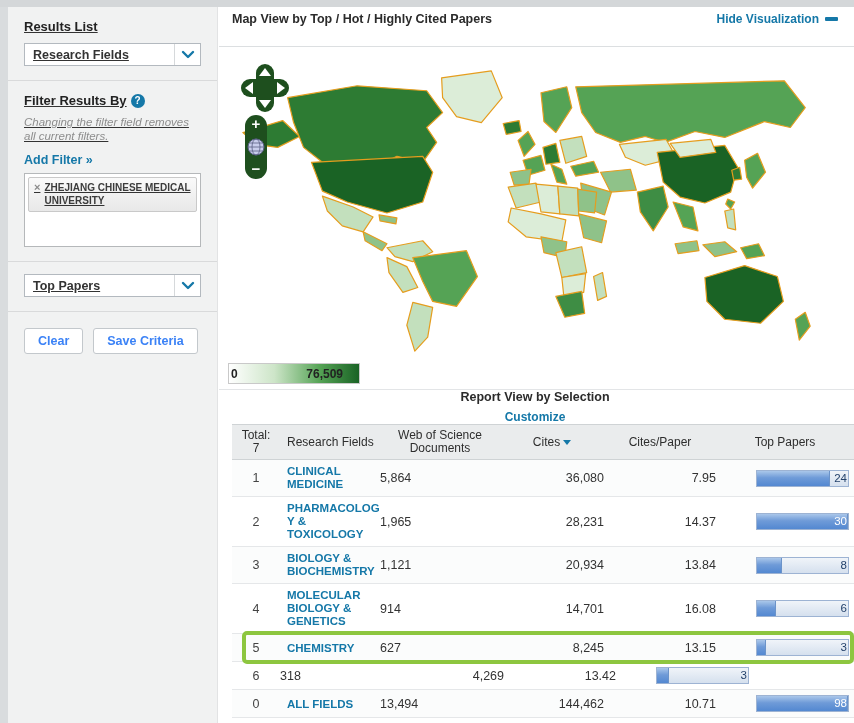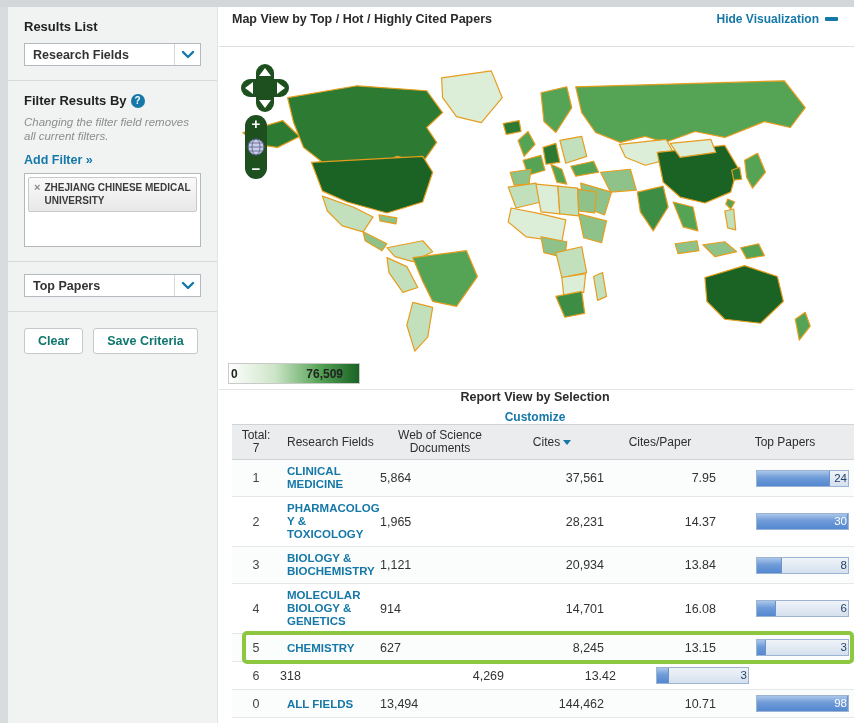--- a/index.html
+++ b/index.html
@@ -4,34 +4,34 @@
 <style>
   * { margin:0; padding:0; box-sizing:border-box; }
   html,body { width:854px; height:723px; }
   body { font-family:"Liberation Sans", sans-serif; background:#fff; position:relative; overflow:hidden; color:#333; }
 
   .top-strip { position:absolute; left:0; top:0; width:854px; height:7px; background:#d4d7d9; }
   .left-strip { position:absolute; left:0; top:7px; width:8px; height:716px; background:#d9dcde; }
 
   
   .sidebar { position:absolute; left:8px; top:7px; width:210px; height:716px; background:#f1f2f2; border-right:1px solid #e2e3e4; }
-  .side-sec { padding:12px 16px 14px 16px; border-bottom:1px solid #d9dadb; }
+  .side-sec { padding:12px 16px 14px 16px; border-bottom:1px solid #d9dadb;text-decoration:underline; }
   .side-heading { font-size:13px; font-weight:bold; color:#222; margin-bottom:9px; }
   .selectbox { height:23px; background:#fff; border:1px solid #b3b9bf; display:flex; align-items:center; cursor:pointer; }
   .selectbox .sel-txt { flex:1; font-size:12.5px; font-weight:bold; color:#333; padding-left:8px; white-space:nowrap; overflow:hidden; }
   .selectbox .sel-arrow { width:26px; height:100%; border-left:1px solid #d6d9db; display:flex; align-items:center; justify-content:center; }
   .help-icon { display:inline-block; width:14px; height:14px; background:#1578a8; color:#fff; border-radius:50%; font-size:10px; font-weight:bold; text-align:center; line-height:14px; vertical-align:1px; margin-left:4px; }
   .filter-note { font-size:11.5px; font-style:italic; color:#8d8d8d; line-height:14px; margin-bottom:7px; }
   .add-filter { font-size:12.5px; font-weight:bold; color:#1578a8; text-decoration:none; display:inline-block; margin-bottom:6px; cursor:pointer; }
   .filter-box { background:#fff; border:1px solid #b5b8ba; height:74px; padding:3px; overflow:hidden; }
   .filter-chip { background:linear-gradient(#fafafa,#e8e8e8); border:1px solid #c9c9c9; border-radius:2px; padding:3px 5px 4px 5px; display:flex; cursor:pointer; }
   .chip-x { color:#8a8a8a; font-size:11px; font-weight:bold; margin-right:4px; line-height:13px; }
   .chip-label { font-size:10px; font-weight:bold; color:#3c3c3c; line-height:13px; }
   .btn-row { padding:16px 16px; display:flex; gap:10px; }
-  .side-btn { background:#fff; border:1px solid #c3c8cc; border-radius:3px; color:#0f766e; font-size:12.5px; font-weight:bold; padding:5px 13px; cursor:pointer; font-family:"Liberation Sans",sans-serif; }
+  .side-btn { background:#fff; border:1px solid #c3c8cc; border-radius:3px; color:#3b82f6; font-size:12.5px; font-weight:bold; padding:5px 13px; cursor:pointer; font-family:"Liberation Sans",sans-serif; }
 
   
   .main { position:absolute; left:219px; top:7px; width:635px; height:716px; background:#fff; }
 
   .map-header { height:40px; display:flex; align-items:center; justify-content:space-between; padding:0 16px 16px 13px; border-bottom:1px solid #dcdfe1; }
   .panel-title { font-size:12.5px; font-weight:bold; color:#2b2b2b; }
   .blue-link { font-size:12px; font-weight:bold; color:#1578a8; text-decoration:none; cursor:pointer; display:flex; align-items:center; gap:6px; }
   .minus-glyph { display:inline-block; width:13px; height:4px; background:#1578a8; border-radius:1px; }
 
   .map-region { position:relative; height:343px; border-bottom:1px solid #e3e5e7; overflow:hidden; }
@@ -238,21 +238,21 @@
         <span>Cites</span><span class="sort-tri"></span>
       </div>
       <div class="hc col-cpp">Cites/Paper</div>
       <div class="hc col-bar">Top Papers</div>
     </div>
     <div id="tbody">
         <div class="trow">
     <div class="col-rank rank">1</div>
     <div class="col-field"><a class="field-link">CLINICAL MEDICINE</a></div>
     <div class="col-docs num f-docs">5,864</div>
-    <div class="col-cites num f-cites">37,561</div>
+    <div class="col-cites num f-cites">36,080</div>
     <div class="col-cpp num f-cpp">7.95</div>
     <div class="barcell">
       <div class="bartrack">
         <div class="barfill" style="width: 80%;"></div>
         <span class="barlabel">24</span>
       </div>
     </div>
   </div>
         <div class="trow">
     <div class="col-rank rank">2</div>

